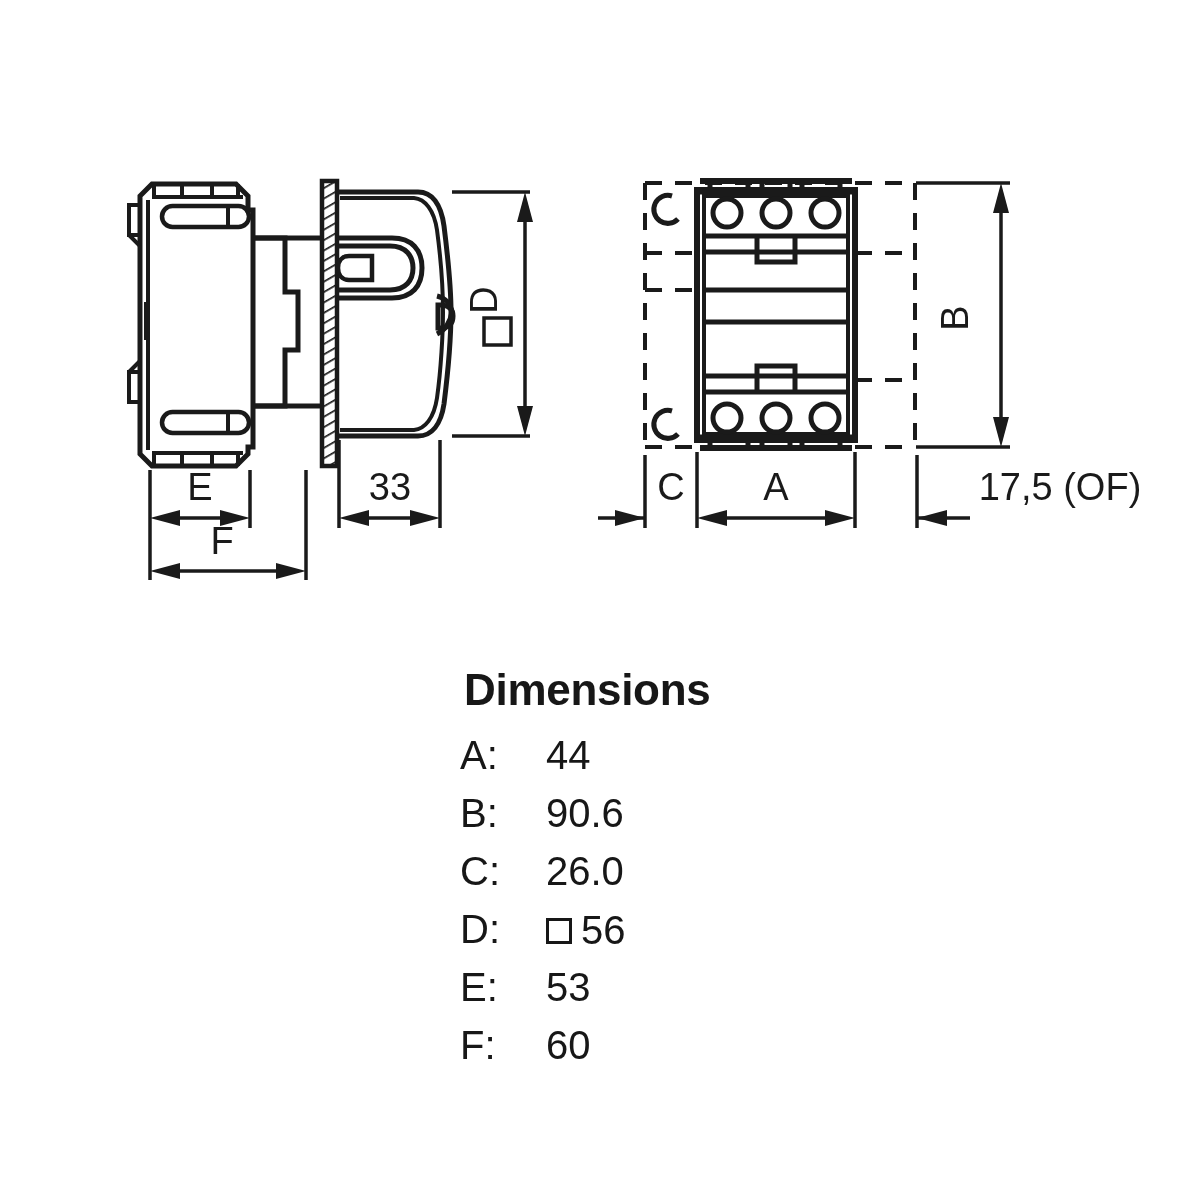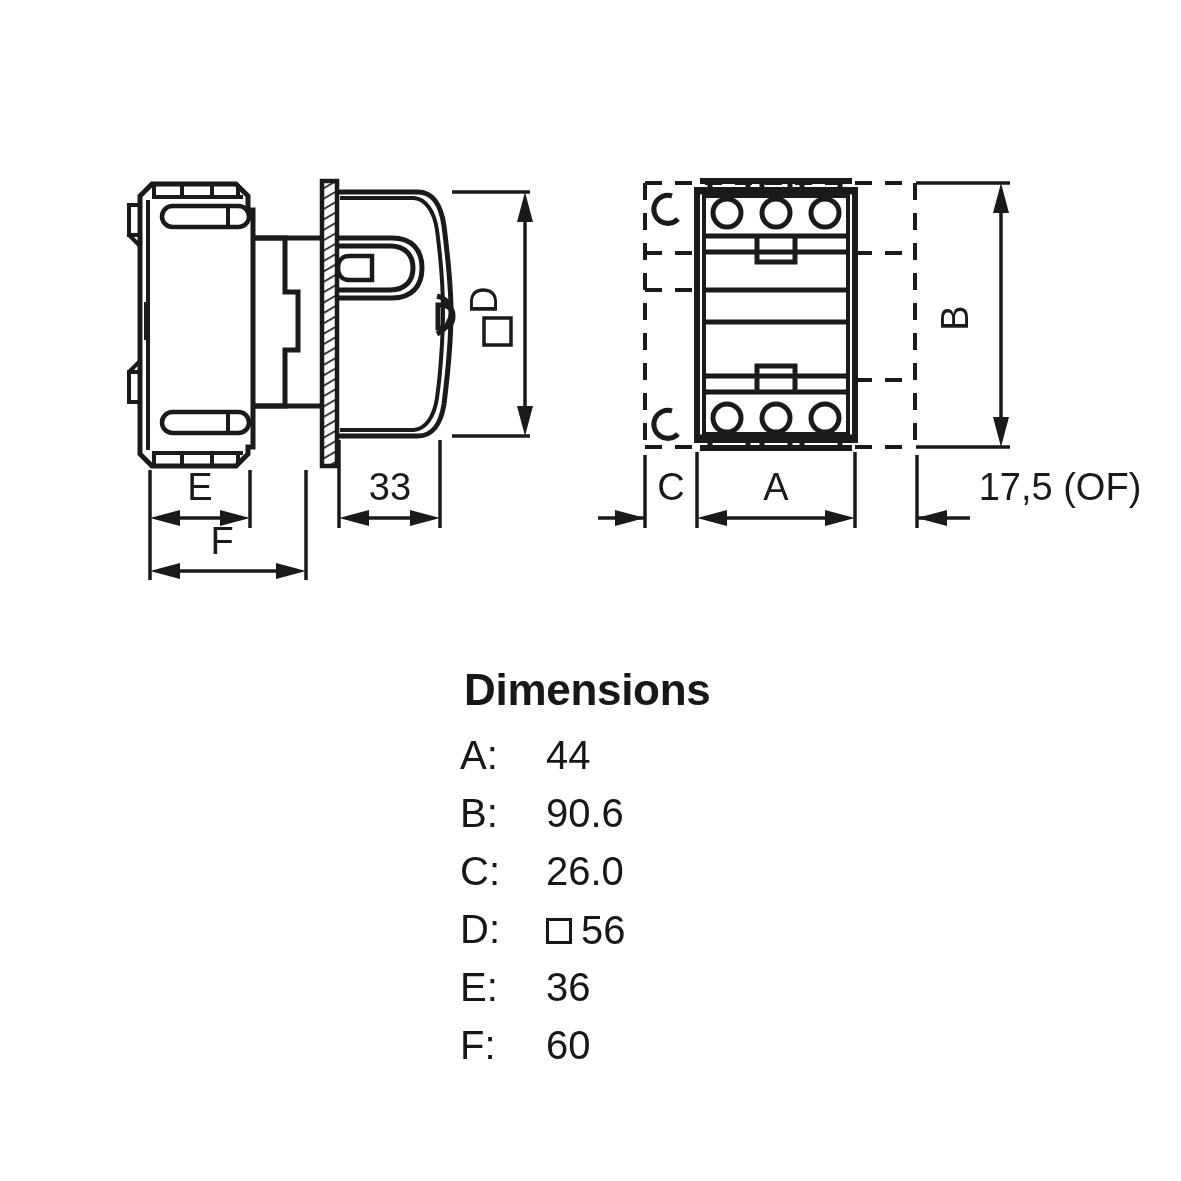--- a/index.html
+++ b/index.html
@@ -297,21 +297,21 @@
       <span class="dim-key">D:</span>
       <span class="dim-val">
         <span class="sq-glyph"></span>
         <span class="dim-num">56</span>
       </span>
     </div>
 
     <div class="dim-row">
       <span class="dim-key">E:</span>
       <span class="dim-val">
-        <span class="dim-num">36</span>
+        <span class="dim-num">53</span>
       </span>
     </div>
 
     <div class="dim-row">
       <span class="dim-key">F:</span>
       <span class="dim-val">
         <span class="dim-num">60</span>
       </span>
     </div>
   </div>

